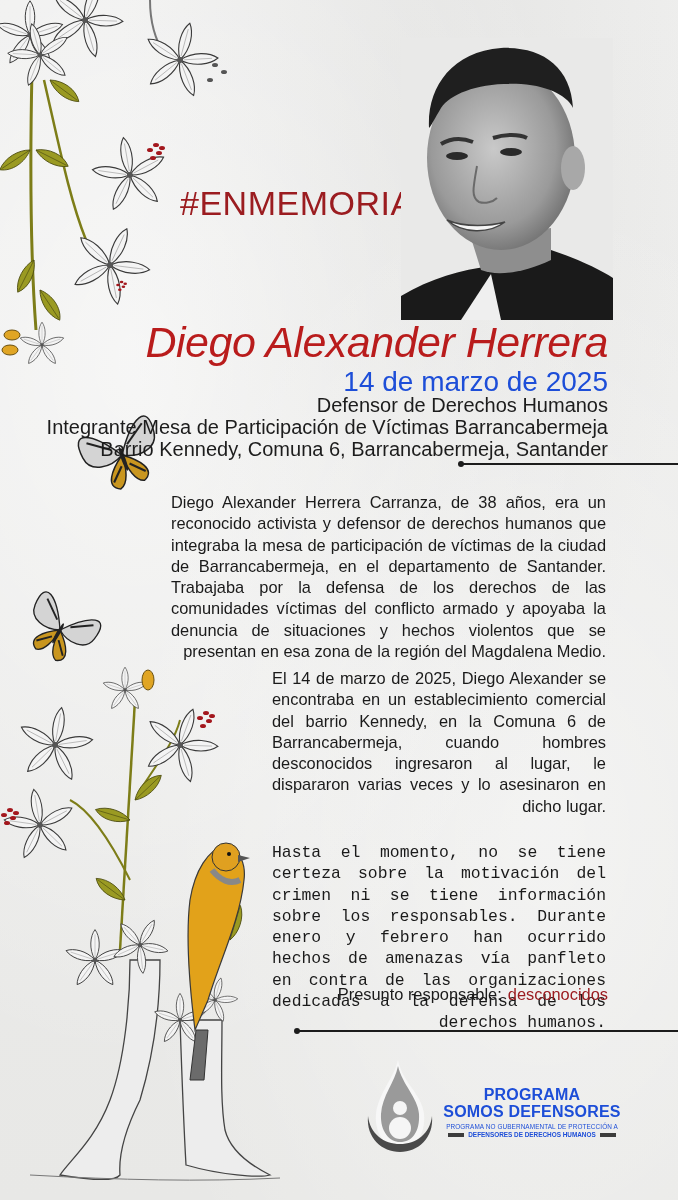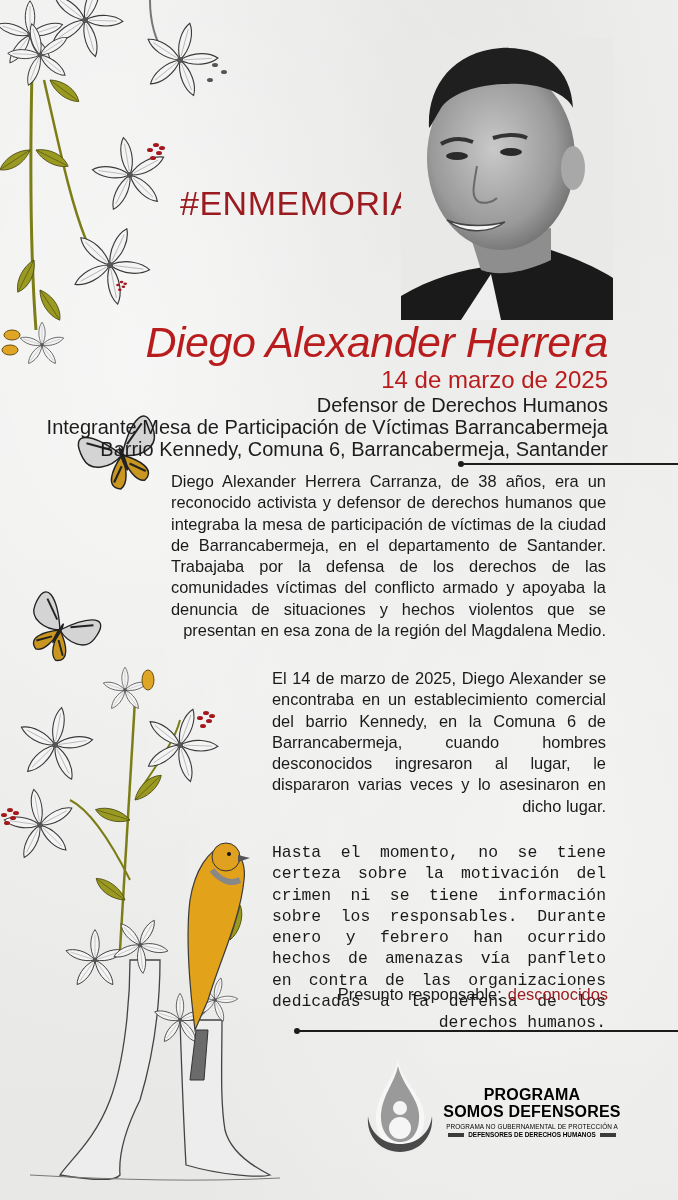--- a/index.html
+++ b/index.html
@@ -18,39 +18,39 @@
 
     
     .hashtag { left: 180px; top: 184px; font-size: 34px; color: #9b1c20; letter-spacing: 0.5px; font-weight: 400; }
 
     
     .photo { left: 401px; top: 38px; width: 212px; height: 282px; overflow: hidden; }
     .photo svg { display: block; }
 
     
     .name { right: 70px; top: 318px; font-size: 43px; color: #b91c1c; letter-spacing: -0.5px; white-space: nowrap; font-style: italic; }
-    .date { right: 70px; top: 366px; font-size: 24px; color: #b91c1c; white-space: nowrap; }
+    .date { right: 70px; top: 366px; font-size: 28px; color: #1d4ed8; white-space: nowrap; }
     .meta-line { right: 70px; font-size: 20px; color: #1c1c1c; white-space: nowrap; }
     .meta1 { top: 394px; } .meta2 { top: 416px; } .meta3 { top: 438px; }
 
     .divider { height: 2px; background: #1c1c1c; }
     .divider::before { content: ""; position: absolute; left: -3px; top: -2px; width: 6px; height: 6px; border-radius: 50%; background: #1c1c1c; }
     .div1 { left: 461px; top: 463px; width: 217px; }
     .div2 { left: 297px; top: 1030px; width: 381px; }
 
     .para { font-size: 16.4px; line-height: 21.3px; color: #1a1a1a; text-align: justify; text-align-last: right; }
-    .p1 { left: 171px; top: 471px; width: 435px; }
+    .p1 { left: 171px; top: 492px; width: 435px; }
     .p2 { left: 272px; top: 668px; width: 334px; }
     .p3 { left: 272px; top: 842px; width: 334px; font-family: Liberation Mono, monospace; }
     .resp { right: 70px; top: 985px; font-size: 16.4px; white-space: nowrap; margin-left: 37px; }
     .resp .red { color: #9b1c20; margin-left: 6px; }
 
     
     .logo { left: 360px; top: 1058px; width: 80px; height: 95px; }
-    .logo-text { left: 432px; top: 1086px; width: 200px; text-align: center; color: #000000; }
+    .logo-text { left: 432px; top: 1086px; width: 200px; text-align: center; color: #1d4ed8; }
     .logo-title { font-weight: 700; font-size: 16px; line-height: 17px; letter-spacing: 0.2px; }
     .logo-sub { font-size: 6.4px; line-height: 8px; margin-top: 3px; letter-spacing: 0.1px; }
     .logo-sub2 { font-size: 6.4px; line-height: 8px; font-weight: 700; display: flex; align-items: center; justify-content: center; gap: 4px; }
     .logo-sub2 .bar { display: inline-block; width: 16px; height: 4px; background: #3c3c3c; }
 
     .art { left: 0; top: 0; }
   </style>
 </head>
 <body>
 

